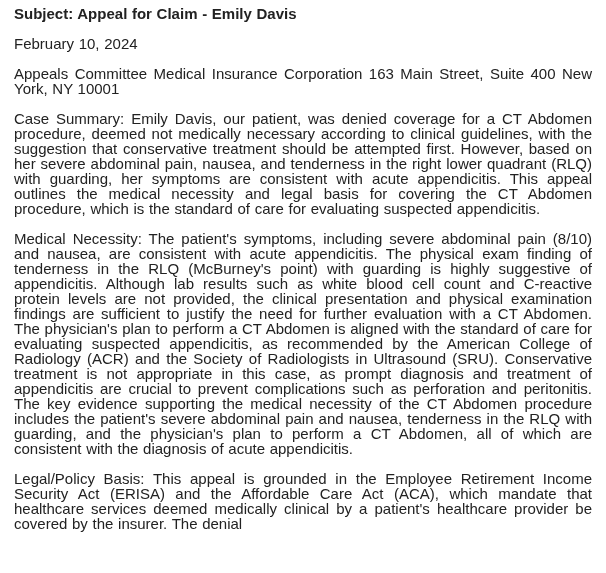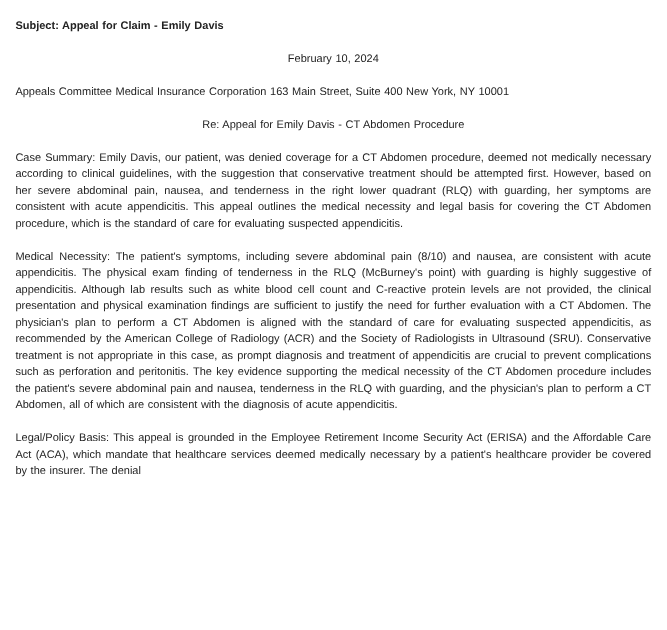--- a/index.html
+++ b/index.html
@@ -9,52 +9,51 @@
   }
   body {
     width: 606px;
     height: 573px;
     overflow: hidden;
   }
   .doc-page {
     box-sizing: border-box;
     width: 606px;
     height: 573px;
-    padding: 16px 14px 0 14px;
+    padding: 6px 14px 0 14px;
     background: #ffffff;
     font-family: "Liberation Sans", "DejaVu Sans", sans-serif;
-    font-size: 10px;
+    font-size: 15px;
     line-height: 15px;
     color: #222222;
     overflow: hidden;
   }
   .doc-page p {
     margin: 0 0 15px 0;
     text-align: justify;
     word-spacing: 0.5px;
   }
   p.subject-line {
     font-weight: bold;
     text-align: left;
   }
   p.date-line,
   p.re-line {
-    text-align: center;
+    text-align: left;
   }
 </style>
 </head>
 <body>
 
 <div class="doc-page">
   <p class="subject-line">Subject: Appeal for Claim - Emily Davis</p>
 
   <p class="date-line">February 10, 2024</p>
 
   <p class="recipient-address">Appeals Committee Medical Insurance Corporation 163 Main Street, Suite 400 New York, NY 10001</p>
 
-  <p class="re-line">Re: Appeal for Emily Davis - CT Abdomen Procedure</p>
 
   <p class="body-paragraph">Case Summary: Emily Davis, our patient, was denied coverage for a CT Abdomen procedure, deemed not medically necessary according to clinical guidelines, with the suggestion that conservative treatment should be attempted first. However, based on her severe abdominal pain, nausea, and tenderness in the right lower quadrant (RLQ) with guarding, her symptoms are consistent with acute appendicitis. This appeal outlines the medical necessity and legal basis for covering the CT Abdomen procedure, which is the standard of care for evaluating suspected appendicitis.</p>
 
   <p class="body-paragraph">Medical Necessity: The patient's symptoms, including severe abdominal pain (8/10) and nausea, are consistent with acute appendicitis. The physical exam finding of tenderness in the RLQ (McBurney's point) with guarding is highly suggestive of appendicitis. Although lab results such as white blood cell count and C-reactive protein levels are not provided, the clinical presentation and physical examination findings are sufficient to justify the need for further evaluation with a CT Abdomen. The physician's plan to perform a CT Abdomen is aligned with the standard of care for evaluating suspected appendicitis, as recommended by the American College of Radiology (ACR) and the Society of Radiologists in Ultrasound (SRU). Conservative treatment is not appropriate in this case, as prompt diagnosis and treatment of appendicitis are crucial to prevent complications such as perforation and peritonitis. The key evidence supporting the medical necessity of the CT Abdomen procedure includes the patient's severe abdominal pain and nausea, tenderness in the RLQ with guarding, and the physician's plan to perform a CT Abdomen, all of which are consistent with the diagnosis of acute appendicitis.</p>
 
-  <p class="body-paragraph">Legal/Policy Basis: This appeal is grounded in the Employee Retirement Income Security Act (ERISA) and the Affordable Care Act (ACA), which mandate that healthcare services deemed medically necessary by a patient's healthcare provider be covered by the insurer. The denial</p>
+  <p class="body-paragraph">Legal/Policy Basis: This appeal is grounded in the Employee Retirement Income Security Act (ERISA) and the Affordable Care Act (ACA), which mandate that healthcare services deemed medically clinical by a patient's healthcare provider be covered by the insurer. The denial</p>
 </div>
 
 </body></html>

